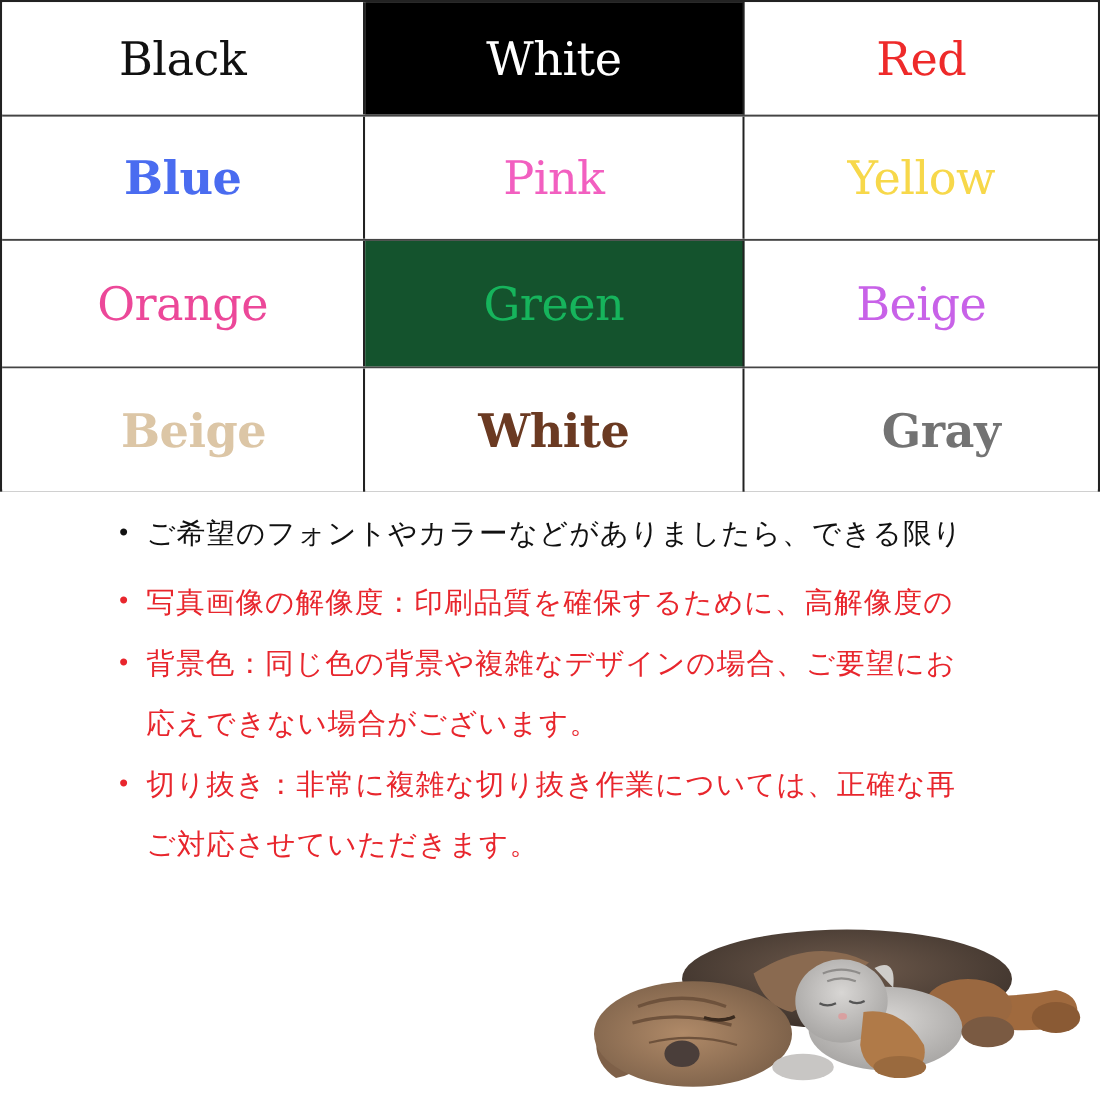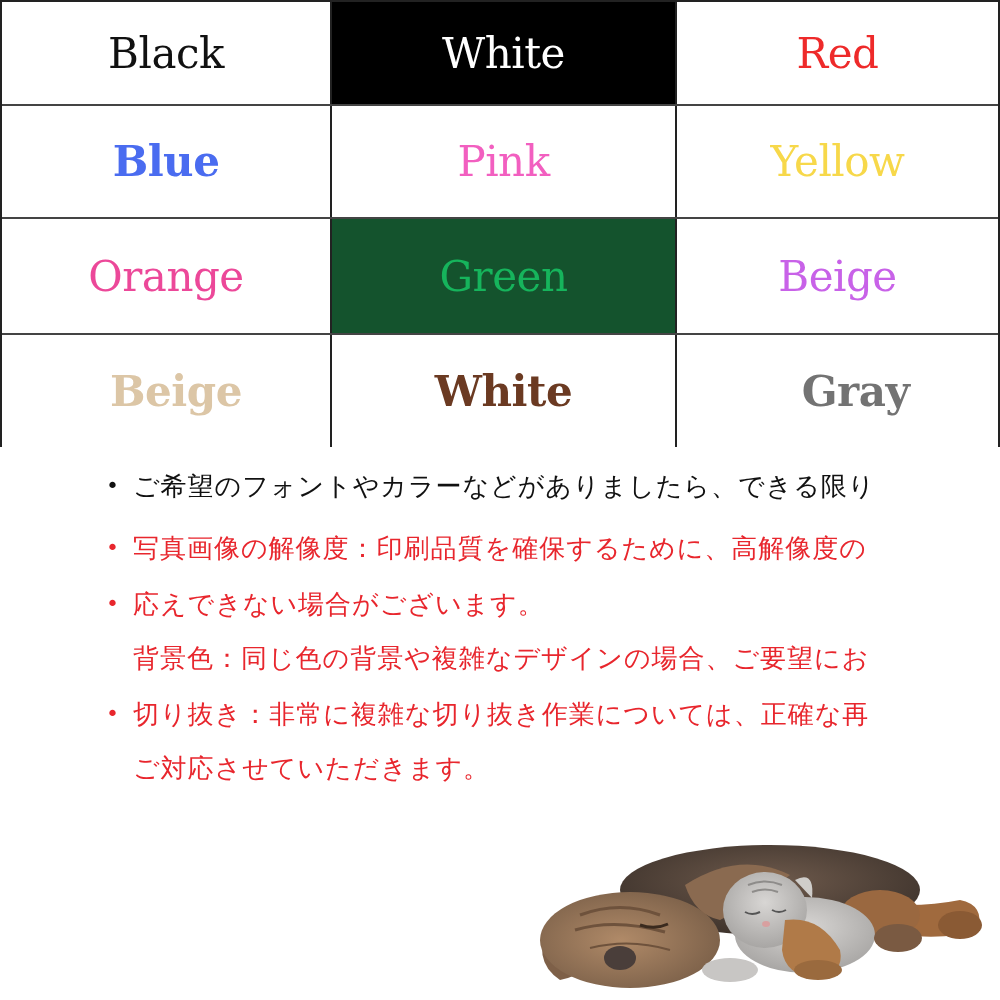--- a/index.html
+++ b/index.html
@@ -151,22 +151,22 @@
   <li class="note n0">
     <span class="bullet">•</span>
     <span class="line">ご希望のフォントやカラーなどがありましたら、できる限り</span>
   </li>
   <li class="note red n1">
     <span class="bullet">•</span>
     <span class="line">写真画像の解像度：印刷品質を確保するために、高解像度の</span>
   </li>
   <li class="note red n2">
     <span class="bullet">•</span>
+    <span class="line">背景色：同じ色の背景や複雑なデザインの場合、ご要望にお</span>
     <span class="line">応えできない場合がございます。</span>
-    <span class="line">背景色：同じ色の背景や複雑なデザインの場合、ご要望にお</span>
   </li>
   <li class="note red n3">
     <span class="bullet">•</span>
     <span class="line">切り抜き：非常に複雑な切り抜き作業については、正確な再</span>
     <span class="line">ご対応させていただきます。</span>
   </li>
 </ul>
 
 <div class="pets">
   <svg width="470" height="160" viewBox="0 0 470 160">

